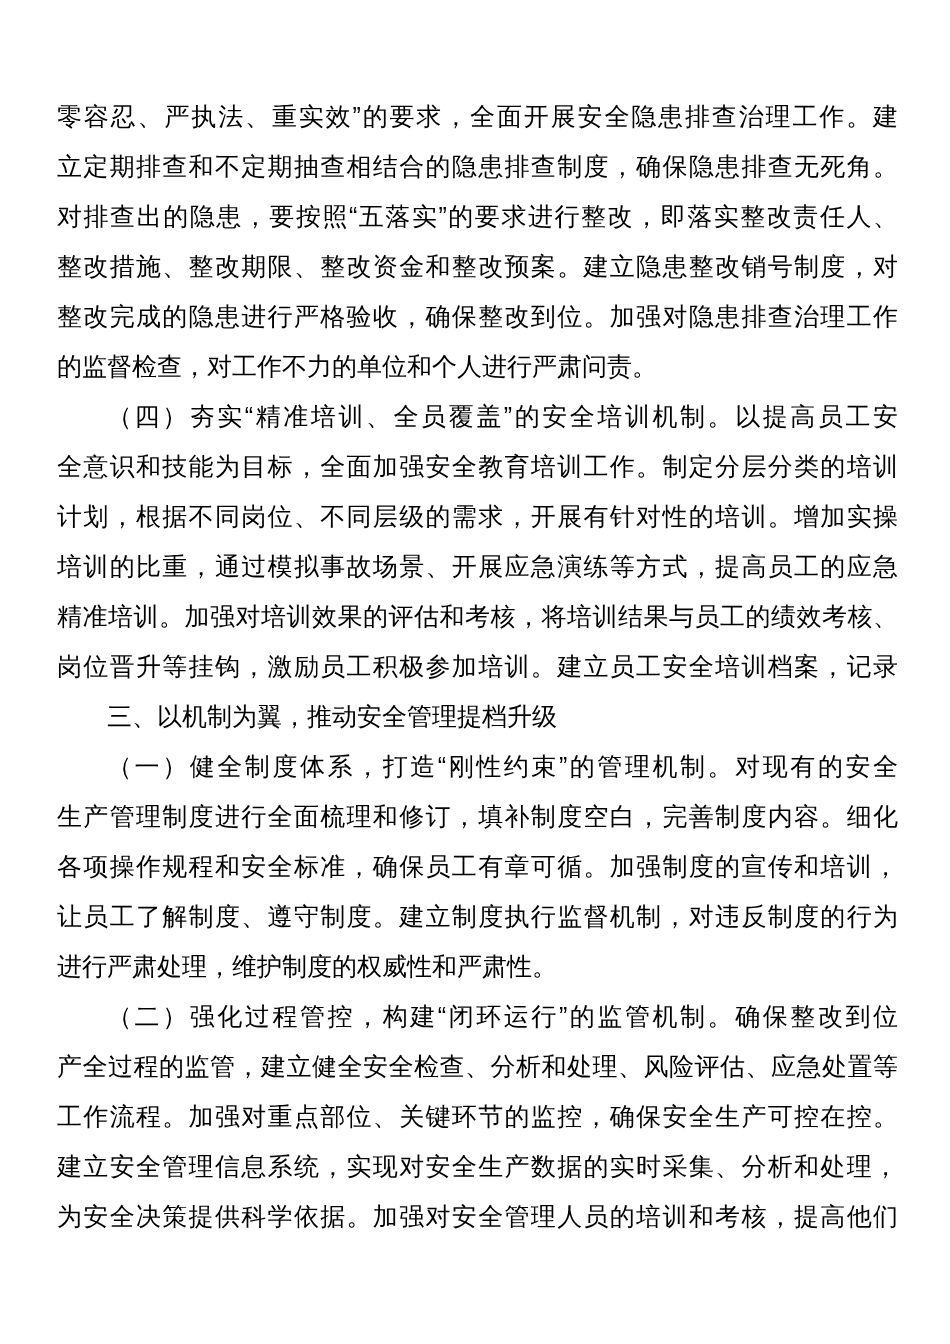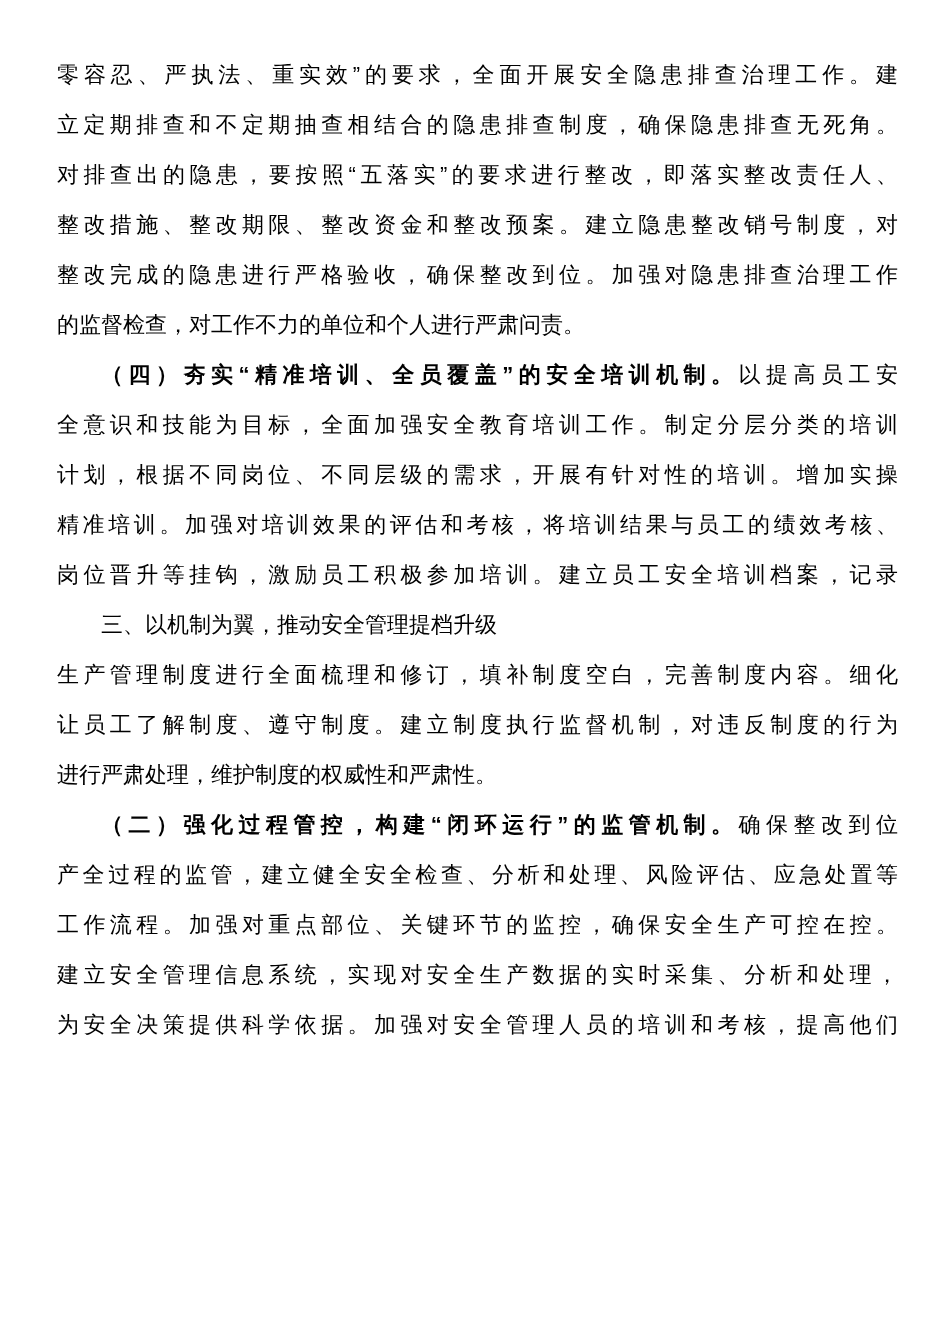--- a/index.html
+++ b/index.html
@@ -8,59 +8,62 @@
   }
   .page {
     position: relative;
     width: 950px;
     height: 1344px;
     background: #ffffff;
     overflow: hidden;
   }
   .content {
     box-sizing: border-box;
-    padding: 50px 52px 0 57px;
+    padding: 91px 52px 0 57px;
     font-family: "Liberation Sans", "DejaVu Sans", sans-serif;
-    font-size: 22px;
+    font-size: 25px;
     line-height: 50px;
     color: #000000;
   }
   .line {
     height: 50px;
     overflow: hidden;
   }
   .line.justify {
     text-align: justify;
     text-align-last: justify;
   }
   .line.indent {
     text-indent: 2em;
   }
   .seg-bold {
-    font-weight: bold;
+    font-weight: normal;
   }
 </style>
 </head>
 <body>
 
 <div class="page" style="background: rgb(255, 255, 255);">
   <div class="content" style="color: rgb(0, 0, 0);">
       <div class="line justify"><span class="seg-regular">零容忍、严执法、重实效”的要求，全面开展安全隐患排查治理工作。建</span></div>
       <div class="line justify"><span class="seg-regular">立定期排查和不定期抽查相结合的隐患排查制度，确保隐患排查无死角。</span></div>
       <div class="line justify"><span class="seg-regular">对排查出的隐患，要按照“五落实”的要求进行整改，即落实整改责任人、</span></div>
       <div class="line justify"><span class="seg-regular">整改措施、整改期限、整改资金和整改预案。建立隐患整改销号制度，对</span></div>
       <div class="line justify"><span class="seg-regular">整改完成的隐患进行严格验收，确保整改到位。加强对隐患排查治理工作</span></div>
       <div class="line"><span class="seg-regular">的监督检查，对工作不力的单位和个人进行严肃问责。</span></div>
       <div class="line justify indent"><span class="seg-bold">（四）夯实“精准培训、全员覆盖”的安全培训机制。</span><span class="seg-regular">以提高员工安</span></div>
       <div class="line justify"><span class="seg-regular">全意识和技能为目标，全面加强安全教育培训工作。制定分层分类的培训</span></div>
       <div class="line justify"><span class="seg-regular">计划，根据不同岗位、不同层级的需求，开展有针对性的培训。增加实操</span></div>
+      <div class="line justify"><span class="seg-regular">培训的比重，通过模拟事故场景、开展应急演练等方式，提高员工的应急</span></div>
       <div class="line justify"><span class="seg-regular">精准培训。加强对培训效果的评估和考核，将培训结果与员工的绩效考核、</span></div>
       <div class="line justify"><span class="seg-regular">岗位晋升等挂钩，激励员工积极参加培训。建立员工安全培训档案，记录</span></div>
       <div class="line indent"><span class="seg-regular">三、以机制为翼，推动安全管理提档升级</span></div>
+      <div class="line justify indent"><span class="seg-bold">（一）健全制度体系，打造“刚性约束”的管理机制。</span><span class="seg-regular">对现有的安全</span></div>
       <div class="line justify"><span class="seg-regular">生产管理制度进行全面梳理和修订，填补制度空白，完善制度内容。细化</span></div>
+      <div class="line justify"><span class="seg-regular">各项操作规程和安全标准，确保员工有章可循。加强制度的宣传和培训，</span></div>
       <div class="line justify"><span class="seg-regular">让员工了解制度、遵守制度。建立制度执行监督机制，对违反制度的行为</span></div>
       <div class="line"><span class="seg-regular">进行严肃处理，维护制度的权威性和严肃性。</span></div>
       <div class="line justify indent"><span class="seg-bold">（二）强化过程管控，构建“闭环运行”的监管机制。</span><span class="seg-regular">确保整改到位</span></div>
       <div class="line justify"><span class="seg-regular">产全过程的监管，建立健全安全检查、分析和处理、风险评估、应急处置等</span></div>
       <div class="line justify"><span class="seg-regular">工作流程。加强对重点部位、关键环节的监控，确保安全生产可控在控。</span></div>
       <div class="line justify"><span class="seg-regular">建立安全管理信息系统，实现对安全生产数据的实时采集、分析和处理，</span></div>
       <div class="line justify"><span class="seg-regular">为安全决策提供科学依据。加强对安全管理人员的培训和考核，提高他们</span></div>
     </div>
 </div>
 

